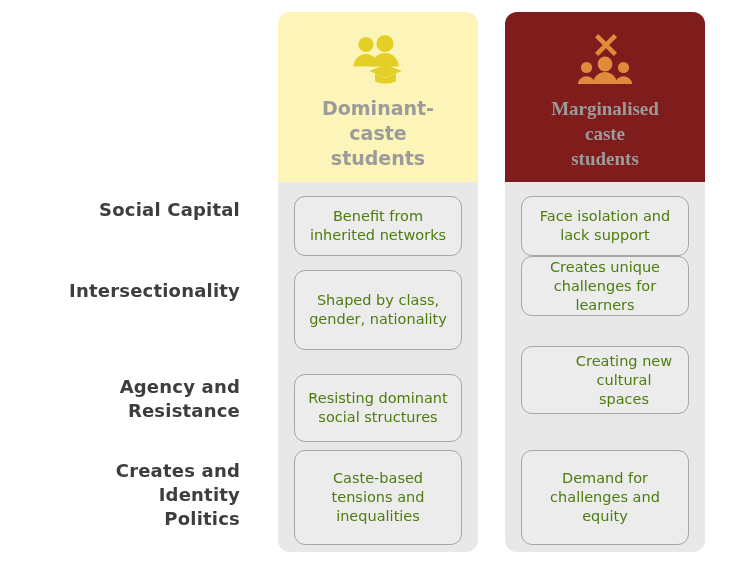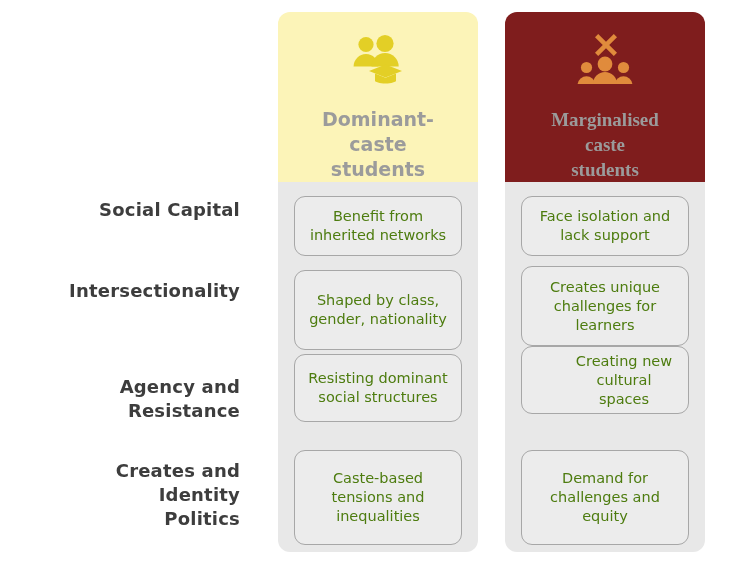--- a/index.html
+++ b/index.html
@@ -67,21 +67,20 @@
     position: absolute;
     left: 0;
     top: 0;
     width: 200px;
     height: 170px;
     border-radius: 12px 12px 0 0;
     box-sizing: border-box;
     display: flex;
     flex-direction: column;
     align-items: center;
-    justify-content: space-between;
   }
 
   .col-icon {
     margin-top: 22px;
     width: 56px;
     height: 50px;
     display: block;
   }
 
   .col-title {
@@ -170,21 +169,21 @@
       </div>
     </div>
 
     <div class="cell" style="top:258px;height:80px;">
       <div class="cell-text">
         <div>Shaped by class,</div>
         <div>gender, nationality</div>
       </div>
     </div>
 
-    <div class="cell" style="top:342px;height:68px;">
+    <div class="cell" style="top:362px;height:68px;">
       <div class="cell-text">
         <div>Resisting dominant</div>
         <div>social structures</div>
       </div>
     </div>
 
     <div class="cell" style="top:438px;height:95px;">
       <div class="cell-text">
         <div>Caste-based</div>
         <div>tensions and</div>
@@ -215,21 +214,21 @@
       </div>
     </div>
 
     <div class="cell" style="top:184px;height:60px;">
       <div class="cell-text">
         <div>Face isolation and</div>
         <div>lack support</div>
       </div>
     </div>
 
-    <div class="cell" style="top:254px;height:80px;">
+    <div class="cell" style="top:244px;height:60px;">
       <div class="cell-text">
         <div>Creates unique</div>
         <div>challenges for</div>
         <div>learners</div>
       </div>
     </div>
 
     <div class="cell" style="top:334px;height:68px;padding-left:48px;">
       <div class="cell-text">
         <div>Creating new</div>

